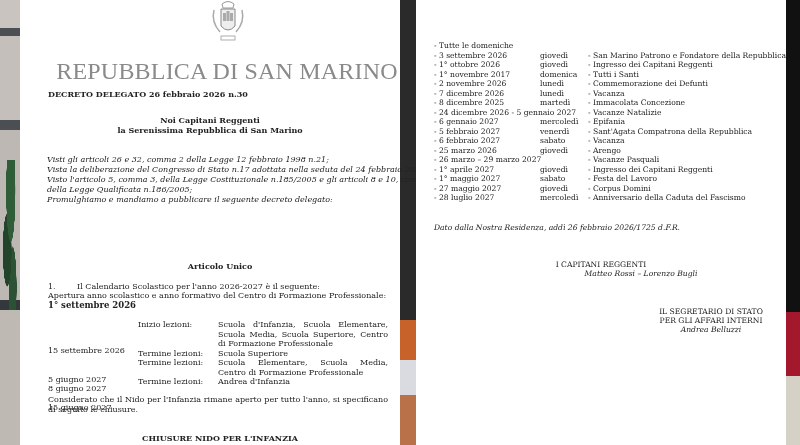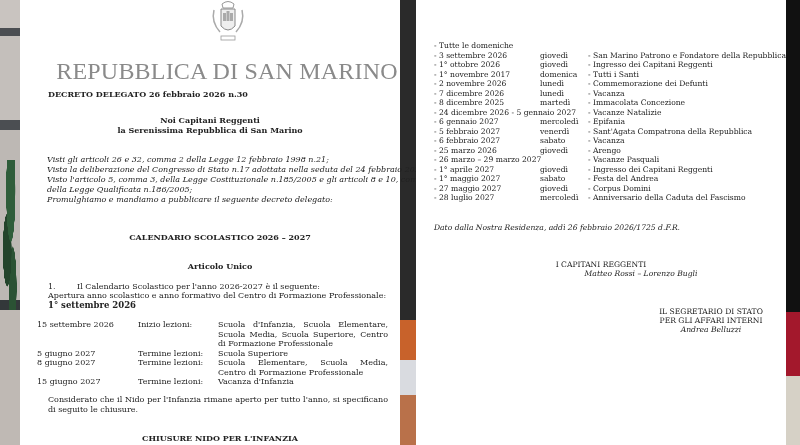--- a/index.html
+++ b/index.html
@@ -13,21 +13,21 @@
   .page-right { left:416px; width:370px; }
 
   .crest { position:absolute; left:188px; top:0; width:40px; height:44px; }
   .title-rep { position:absolute; left:34px; top:58px; width:346px; text-align:center; font-size:24px; color:#8a8a8a; letter-spacing:0.2px; font-family:"Liberation Serif", serif; }
   .t { position:absolute; font-size:8px; line-height:10px; white-space:nowrap; }
   .b { font-weight:bold; }
   .i { font-style:italic; }
   .c { text-align:center; }
 
   .row { position:absolute; font-size:8px; line-height:9.5px; }
-  .col1 { left:17px; width:110px; }
+  .col1 { left:28px; width:110px;margin-top:26px; }
   .col2 { left:118px; }
   .col3 { left:198px; width:170px; text-align:justify; }
 
   .fest-row { position:absolute; left:18px; width:345px; height:10px; font-size:7.6px; line-height:10px; white-space:nowrap; }
   .fest-row .d { position:absolute; left:0; }
   .fest-row .w { position:absolute; left:106px; }
   .fest-row .n { position:absolute; left:154px; }
 </style>
 </head>
 <body>
@@ -52,21 +52,20 @@
   <div class="t b" style="left:28px;top:89px;">DECRETO DELEGATO 26 febbraio 2026 n.30</div>
   <div class="t b c" style="left:0;width:380px;top:115px;">Noi Capitani Reggenti</div>
   <div class="t b c" style="left:0;width:380px;top:125px;">la Serenissima Repubblica di San Marino</div>
 
   <div class="t i" style="left:27px;top:155px;">Visti gli articoli 26 e 32, comma 2 della Legge 12 febbraio 1998 n.21;</div>
   <div class="t i" style="left:27px;top:165px;">Vista la deliberazione del Congresso di Stato n.17 adottata nella seduta del 24 febbraio 2026;</div>
   <div class="t i" style="left:27px;top:175px;">Visto l'articolo 5, comma 3, della Legge Costituzionale n.185/2005 e gli articoli 8 e 10, comma 2,</div>
   <div class="t i" style="left:27px;top:185px;">della Legge Qualificata n.186/2005;</div>
   <div class="t i" style="left:27px;top:195px;">Promulghiamo e mandiamo a pubblicare il seguente decreto delegato:</div>
 
-  <div class="t b c" style="left:0;width:400px;top:232px;">CALENDARIO SCOLASTICO 2026 – 2027</div>
   <div class="t b c" style="left:0;width:400px;top:261px;">Articolo Unico</div>
 
   <div class="t" style="left:28px;top:282px;">1.</div>
   <div class="t" style="left:57px;top:282px;">Il Calendario Scolastico per l'anno 2026-2027 è il seguente:</div>
   <div class="t" style="left:28px;top:291px;">Apertura anno scolastico e anno formativo del Centro di Formazione Professionale:</div>
   <div class="t b" style="left:28px;top:300px;font-size:8.5px;">1° settembre 2026</div>
 
   <div>
     <div class="row col1" style="top:320px;">15 settembre 2026</div>
     <div class="row col2" style="top:320px;">Inizio lezioni:</div>
@@ -75,21 +74,21 @@
     <div class="row col1" style="top:349px;">5 giugno 2027</div>
     <div class="row col2" style="top:349px;">Termine lezioni:</div>
     <div class="row col3" style="top:349px;">Scuola Superiore</div>
 
     <div class="row col1" style="top:358px;">8 giugno 2027</div>
     <div class="row col2" style="top:358px;">Termine lezioni:</div>
     <div class="row col3" style="top:358px;">Scuola Elementare, Scuola Media, Centro di Formazione Professionale</div>
 
     <div class="row col1" style="top:377px;">15 giugno 2027</div>
     <div class="row col2" style="top:377px;">Termine lezioni:</div>
-    <div class="row col3" style="top:377px;">Vacanza d'Infanzia</div>
+    <div class="row col3" style="top:377px;">Andrea d'Infanzia</div>
   </div>
 
   <div class="row" style="left:28px;width:340px;top:395px;text-align:justify;">Considerato che il Nido per l'Infanzia rimane aperto per tutto l'anno, si specificano di seguito le chiusure.</div>
   <div class="t b c" style="left:0;width:400px;top:433px;">CHIUSURE NIDO PER L'INFANZIA</div>
 </div>
 
 <div class="page page-right">
 
   <div>
     <div class="fest-row" style="top:41px;">
@@ -158,21 +157,21 @@
         <span class="n">- Vacanze Pasquali</span>
       </div>
     <div class="fest-row" style="top:164.5px;">
         <span class="d">- 1° aprile 2027</span>
         <span class="w">giovedì</span>
         <span class="n">- Ingresso dei Capitani Reggenti</span>
       </div>
     <div class="fest-row" style="top:174px;">
         <span class="d">- 1° maggio 2027</span>
         <span class="w">sabato</span>
-        <span class="n">- Festa del Andrea</span>
+        <span class="n">- Festa del Lavoro</span>
       </div>
     <div class="fest-row" style="top:183.5px;">
         <span class="d">- 27 maggio 2027</span>
         <span class="w">giovedì</span>
         <span class="n">- Corpus Domini</span>
       </div>
     <div class="fest-row" style="top:193px;">
         <span class="d">- 28 luglio 2027</span>
         <span class="w">mercoledì</span>
         <span class="n">- Anniversario della Caduta del Fascismo</span>

